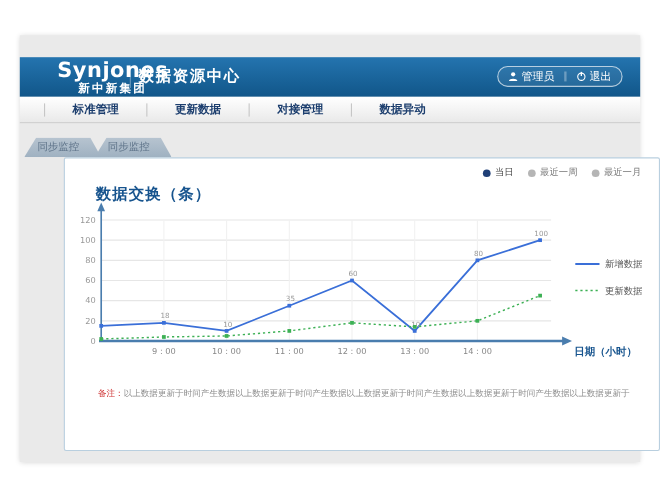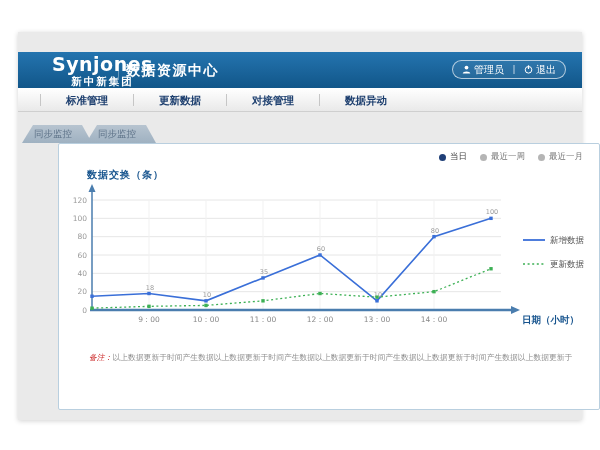--- a/index.html
+++ b/index.html
@@ -45,24 +45,24 @@
     background:linear-gradient(transparent 2px,#fff 2px,#fff 3px,transparent 3px,transparent 5px,#fff 5px,#fff 6px,transparent 6px); }
 
   
   .panel { position:absolute; left:10px; top:111px; width:542px; height:267px;
     background:#fff; border:1px solid #b9cfdf; border-radius:2px;margin-left:30px; }
   .radio-row { position:absolute; left:380px; top:7px; display:flex; gap:13px; align-items:center; }
   .radio { display:flex; align-items:center; gap:4px; font-size:8.5px; color:#777; cursor:pointer; }
   .dot { width:7px; height:7px; border-radius:50%; background:#b5b5b5; }
   .radio.sel .dot { background:#1f3f77; }
   .radio.sel { color:#444; }
-  .chart-title { position:absolute; left:28px; top:24px; font-size:10px; font-weight:bold; color:#17548e; letter-spacing:1px; }
+  .chart-title { position:absolute; left:28px; top:24px; font-size:14px; font-weight:bold; color:#17548e; letter-spacing:1px; }
   #chart-svg { position:absolute; left:8px; top:36px; }
   .note { position:absolute; left:30px; top:208px; width:500px; font-size:7.8px; color:#8f8f8f; white-space:nowrap; }
-  .note .pfx { color:#cc2b2b;font-style:italic; }
+  .note .pfx { color:#cc2b2b; }
 </style>
 </head>
 <body>
 
 <div class="page">
 
   <div class="topbar">
     <div class="logo">
       <span class="en">Synjones</span>
       <span class="cn">新中新集团</span>

